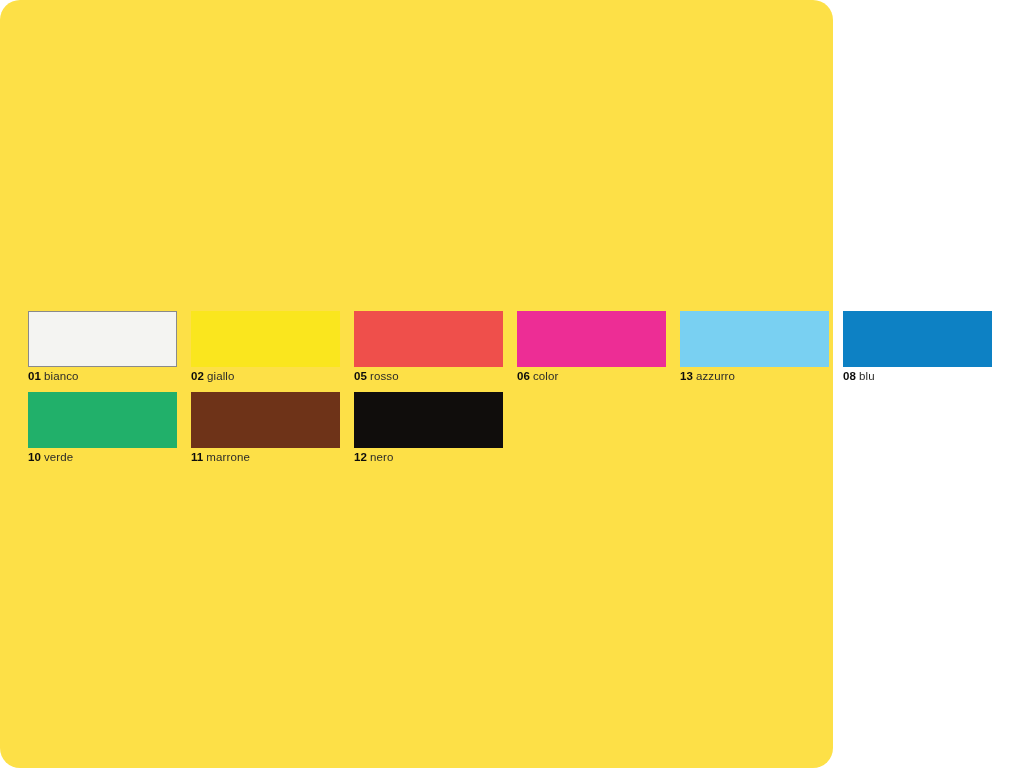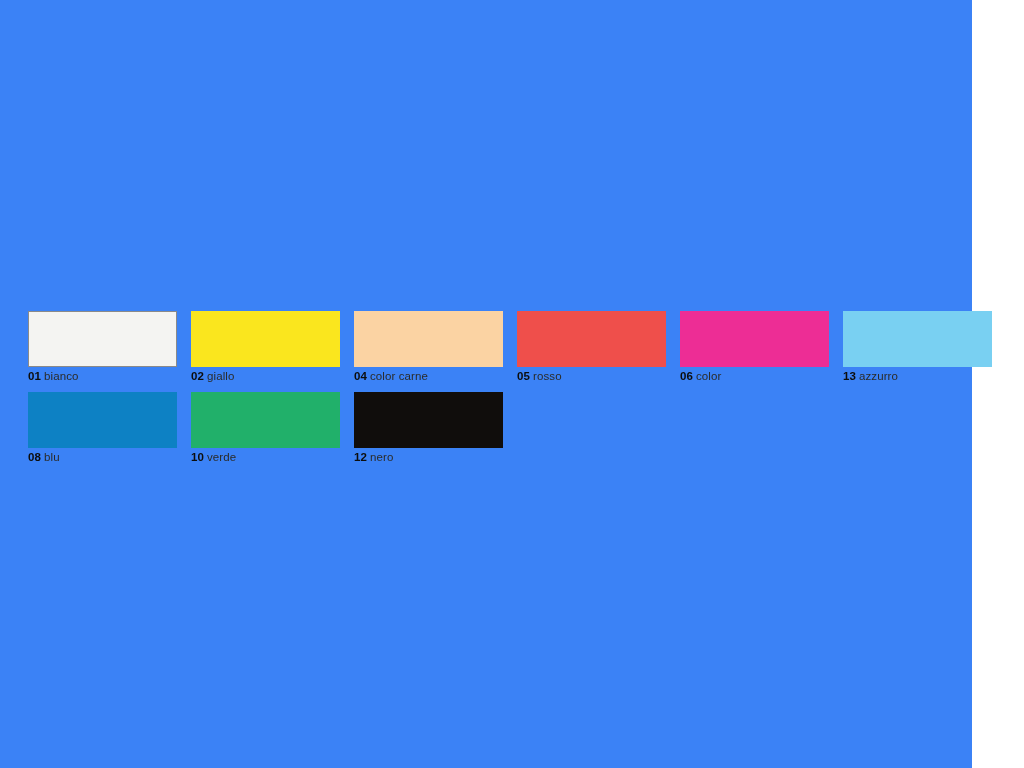--- a/index.html
+++ b/index.html
@@ -9,23 +9,24 @@
   }
   body {
     width: 1024px;
     height: 768px;
     background: #ffffff;
     font-family: "Liberation Sans", sans-serif;
     overflow: hidden;
   }
   #palette-sheet {
     position: relative;
-    width: 972px;
+    width: 833px;
     height: 768px;
-    background: #3b82f6;
+    background: #fde047;
+    border-radius: 20px;
   }
   #swatch-grid {
     position: absolute;
     left: 28px;
     top: 311px;
     display: grid;
     grid-template-columns: repeat(6, 149px);
     grid-template-rows: repeat(2, 56px);
     column-gap: 14px;
     row-gap: 25px;
@@ -71,41 +72,41 @@
   <div id="swatch-grid">
       <div class="swatch-cell">
         <div class="swatch-chip bordered" style="background-color: rgb(244, 244, 242);"></div>
         <div class="swatch-label"><span class="swatch-code">01</span><span class="swatch-name">bianco</span></div>
       </div>
       <div class="swatch-cell">
         <div class="swatch-chip" style="background-color: rgb(250, 230, 30);"></div>
         <div class="swatch-label"><span class="swatch-code">02</span><span class="swatch-name">giallo</span></div>
       </div>
       <div class="swatch-cell">
-        <div class="swatch-chip" style="background-color: rgb(251, 211, 163);"></div>
-        <div class="swatch-label"><span class="swatch-code">04</span><span class="swatch-name">color carne</span></div>
-      </div>
-      <div class="swatch-cell">
         <div class="swatch-chip" style="background-color: rgb(239, 79, 75);"></div>
         <div class="swatch-label"><span class="swatch-code">05</span><span class="swatch-name">rosso</span></div>
       </div>
       <div class="swatch-cell">
         <div class="swatch-chip" style="background-color: rgb(237, 45, 149);"></div>
         <div class="swatch-label"><span class="swatch-code">06</span><span class="swatch-name">color</span></div>
       </div>
       <div class="swatch-cell">
         <div class="swatch-chip" style="background-color: rgb(121, 208, 242);"></div>
         <div class="swatch-label"><span class="swatch-code">13</span><span class="swatch-name">azzurro</span></div>
       </div>
       <div class="swatch-cell">
         <div class="swatch-chip" style="background-color: rgb(13, 129, 196);"></div>
         <div class="swatch-label"><span class="swatch-code">08</span><span class="swatch-name">blu</span></div>
       </div>
       <div class="swatch-cell">
         <div class="swatch-chip" style="background-color: rgb(33, 176, 106);"></div>
         <div class="swatch-label"><span class="swatch-code">10</span><span class="swatch-name">verde</span></div>
       </div>
       <div class="swatch-cell">
+        <div class="swatch-chip" style="background-color: rgb(110, 51, 24);"></div>
+        <div class="swatch-label"><span class="swatch-code">11</span><span class="swatch-name">marrone</span></div>
+      </div>
+      <div class="swatch-cell">
         <div class="swatch-chip" style="background-color: rgb(16, 13, 12);"></div>
         <div class="swatch-label"><span class="swatch-code">12</span><span class="swatch-name">nero</span></div>
       </div>
     </div>
 </div>
 
 </body></html>

